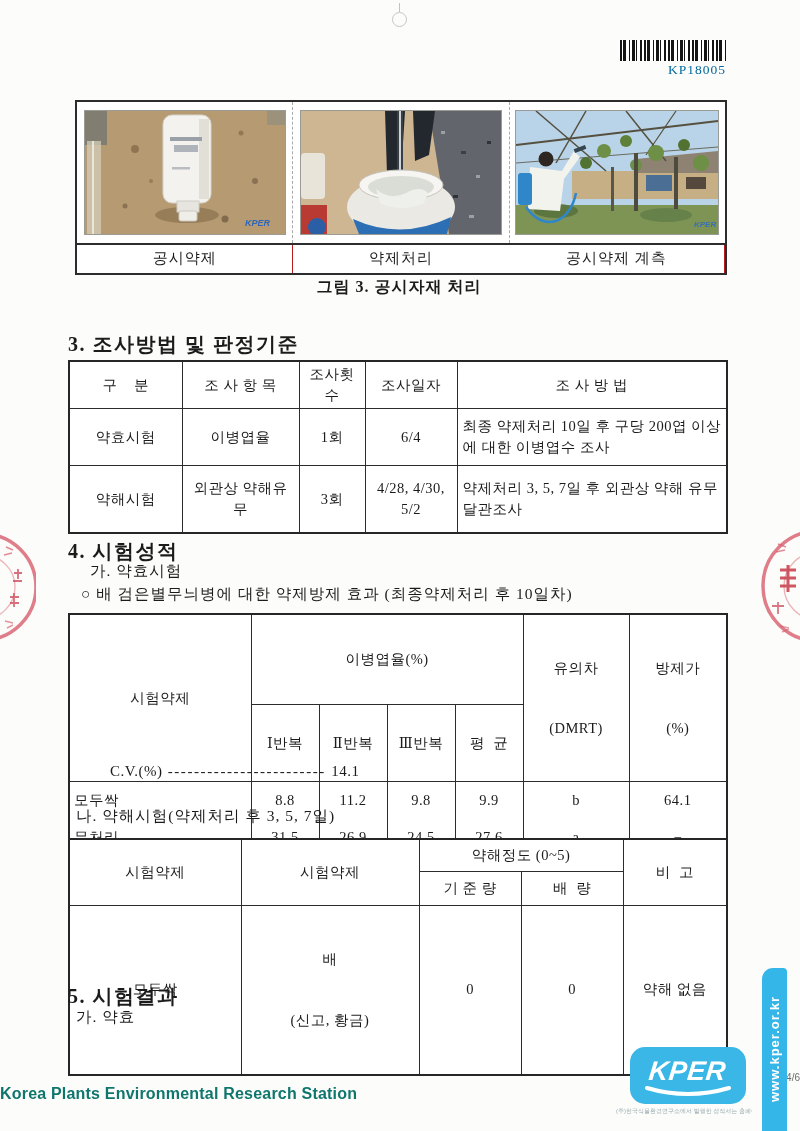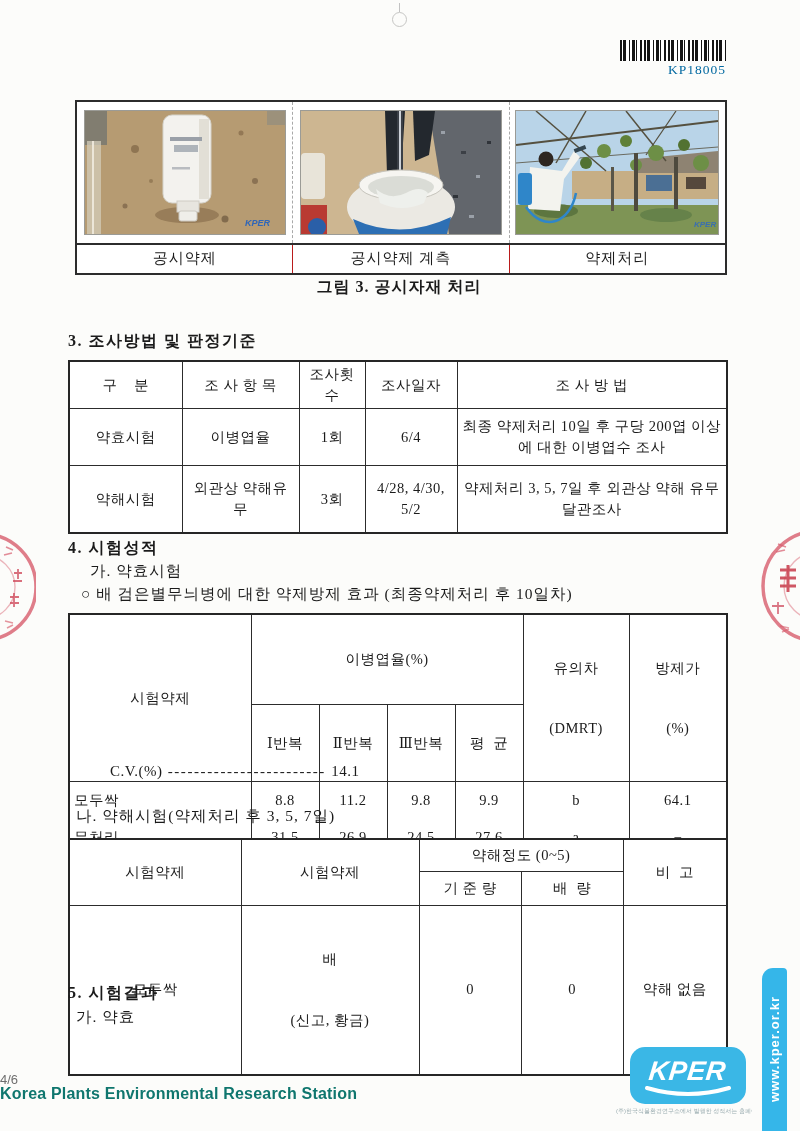--- a/index.html
+++ b/index.html
@@ -26,51 +26,51 @@
   .photo-row{display:flex;height:141px;}
   .photo-cell{flex:1;display:flex;align-items:center;justify-content:center;}
   .photo-cell.sep{border-right:1px dashed #a9a9a9;}
   .photo-cell svg{border:1px solid #9b9b96;display:block;}
   .caption-row{display:flex;border-top:2px solid #2c2c2c;}
   .caption-cell{flex:1;text-align:center;font-size:15px;letter-spacing:1px;padding:4px 0 5px;}
   .caption-cell.sep{border-right:1px solid #b91c1c;}
   .fig-caption{position:absolute;top:277px;left:0;width:100%;text-align:center;
                font-size:16px;font-weight:600;letter-spacing:1px;}
 
-  .h-sec{position:absolute;left:0;font-size:16px;font-weight:600;letter-spacing:1.5px;}
+  .h-sec{position:absolute;left:0;font-size:20px;font-weight:600;letter-spacing:1.5px;}
   .h-sub{position:absolute;font-size:15.5px;letter-spacing:1px;}
 
   .doc-table{position:absolute;border-collapse:collapse;table-layout:fixed;width:660px;
              border:2px solid #262626;background:#fff;}
   .doc-table td{border:1px solid #2c2c2c;text-align:center;vertical-align:middle;
                 font-size:14.5px;line-height:1.45;padding:2px 5px;white-space:pre-wrap;
                 letter-spacing:0.5px;}
-  .doc-table td.left{text-align:center;}
+  .doc-table td.left{text-align:left;}
   .t1{top:360px;left:0;}
   .t1 .hrow td{height:28px;}
   .t1 .r1 td{height:52px;}
   .t1 .r2 td{height:62px;}
   .t2{top:613px;left:0;}
   .t2 .g td{height:38px;}
   .t2 .s td{height:32px;}
   .t2 tr.data td{border-top:0;border-bottom:0;height:33px;}
   .t2 td.chem{text-align:left;padding-left:4px;}
   .t2 .two-line div{line-height:1.25;}
   .t3{top:838px;left:0;}
   .t3 .g td{height:27px;}
   .t3 .s td{height:29px;}
   .t3 .data td{height:50px;}
   .crop div{line-height:1.3;}
 
   .cv-line{position:absolute;top:763px;left:42px;font-size:15px;letter-spacing:0.5px;}
   .cv-line .dashes{letter-spacing:1.6px;margin:0 1px;}
 
   
-  .page-num{position:absolute;top:1072px;left:0;width:100%;text-align:left;
-            font-size:13px;color:#6e6e6e;font-family:"Liberation Sans",sans-serif;}
+  .page-num{position:absolute;top:1072px;left:0;width:100%;text-align:right;
+            font-size:10px;color:#6e6e6e;font-family:"Liberation Sans",sans-serif;}
   .footer-org{position:absolute;top:1085px;left:0;width:100%;text-align:left;
               font-size:16px;font-weight:600;color:#0f766e;letter-spacing:0.2px;
               font-family:Liberation Sans, sans-serif;}
 
   .kper-logo{position:absolute;left:630px;top:1047px;width:116px;height:57px;background:#3ab7e6;
              border-radius:15px;display:flex;align-items:center;justify-content:center;}
   .kper-logo .word{color:#fff;font-family:"Liberation Sans",sans-serif;font-weight:bold;
                    font-style:italic;font-size:27px;letter-spacing:0.5px;transform:skewX(-6deg);
                    margin-bottom:8px;}
   .kper-logo svg{position:absolute;bottom:5px;left:13px;}
@@ -185,22 +185,22 @@
             <path d="M14,56 L46,60 L58,40 L64,46 L48,68 L44,100 L12,98 Z" fill="#f3f3ee"></path>
             <rect x="2" y="62" width="14" height="32" rx="3" fill="#2f86c9"></rect>
             <path d="M10,96 C 28,122 54,112 60,82" stroke="#2f86c9" stroke-width="2.5" fill="none"></path>
             <rect x="58" y="36" width="12" height="4" fill="#35464f" transform="rotate(-20 64 38)"></rect>
             <text x="178" y="116" font-size="8" font-weight="bold" font-style="italic" fill="#3a6fb0" font-family="Liberation Sans,sans-serif">KPER</text>
           </svg>
         </div>
       </div>
       <div class="caption-row">
         <div class="caption-cell sep">공시약제</div>
+        <div class="caption-cell">약제처리</div>
         <div class="caption-cell sep">공시약제 계측</div>
-        <div class="caption-cell">약제처리</div>
       </div>
     </div>
     <div class="fig-caption">그림 3. 공시자재 처리</div>
 
     <div class="h-sec" style="top:331px;">3. 조사방법 및 판정기준</div>
     <table class="doc-table t1">
       <colgroup>
           <col style="width:113px">
           <col style="width:117px">
           <col style="width:66px">

